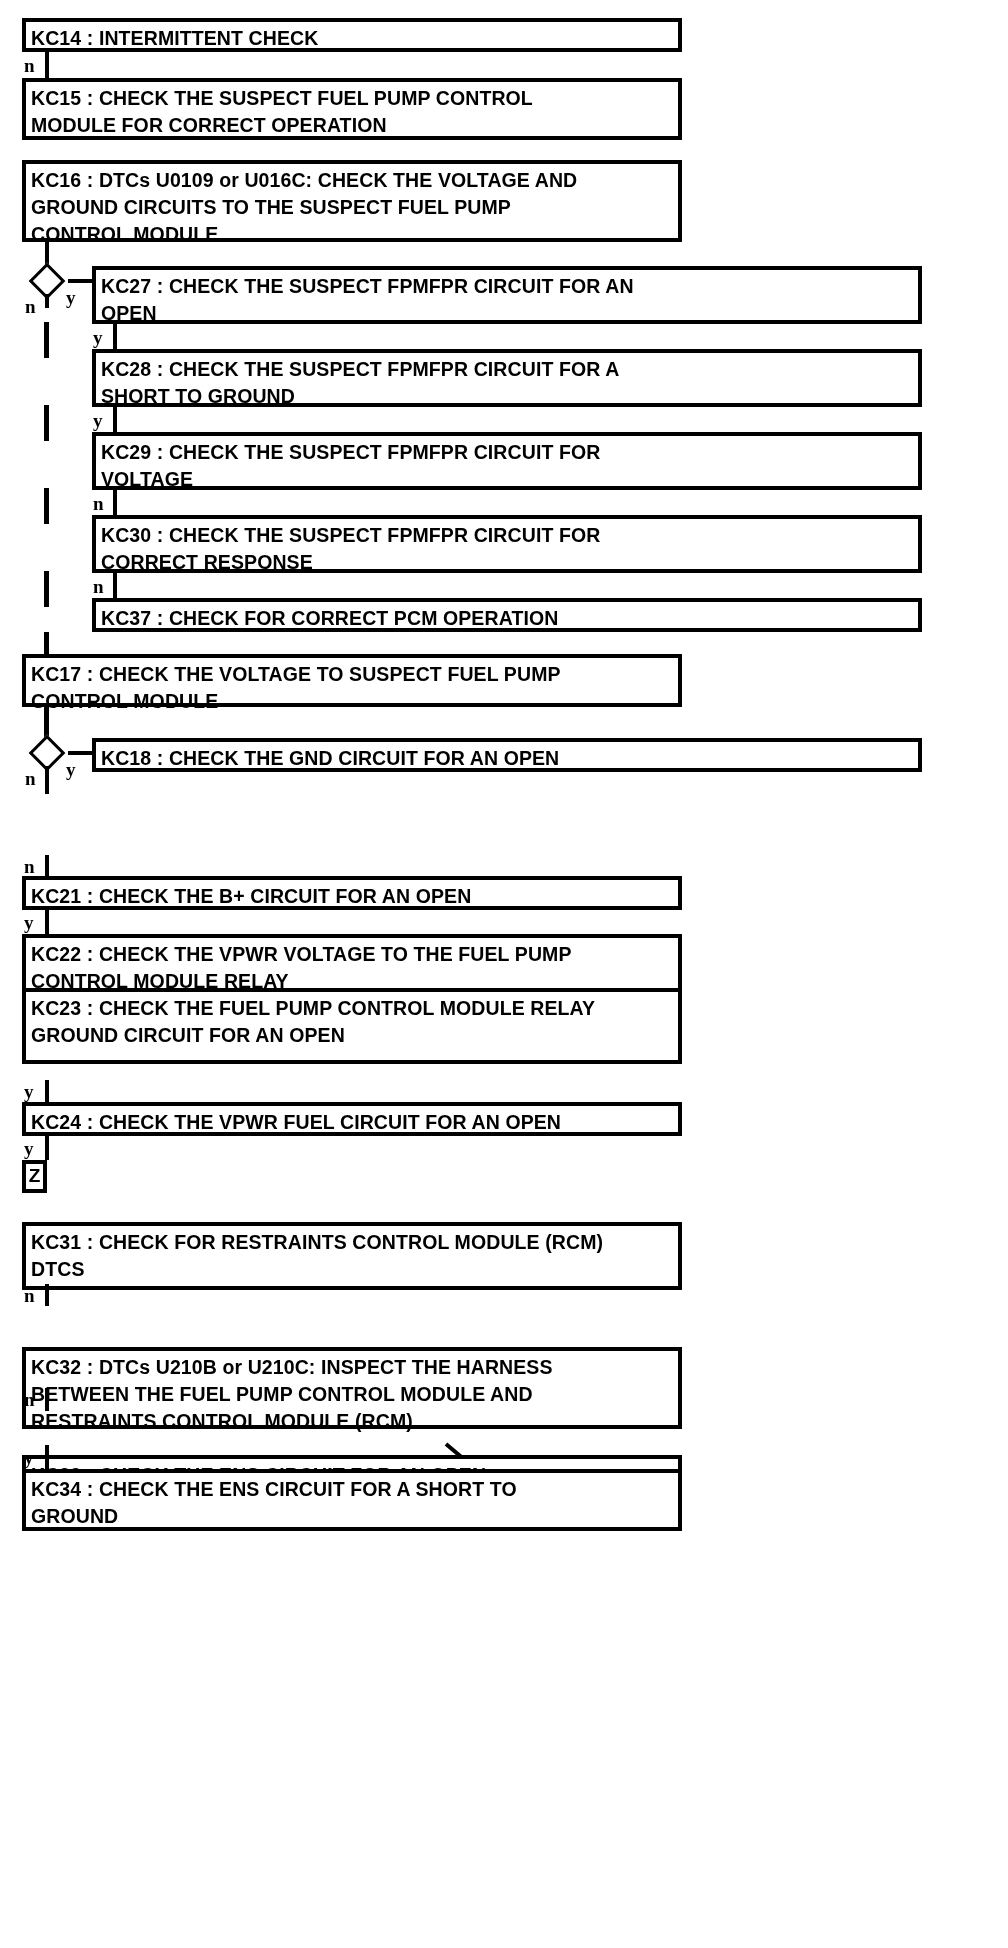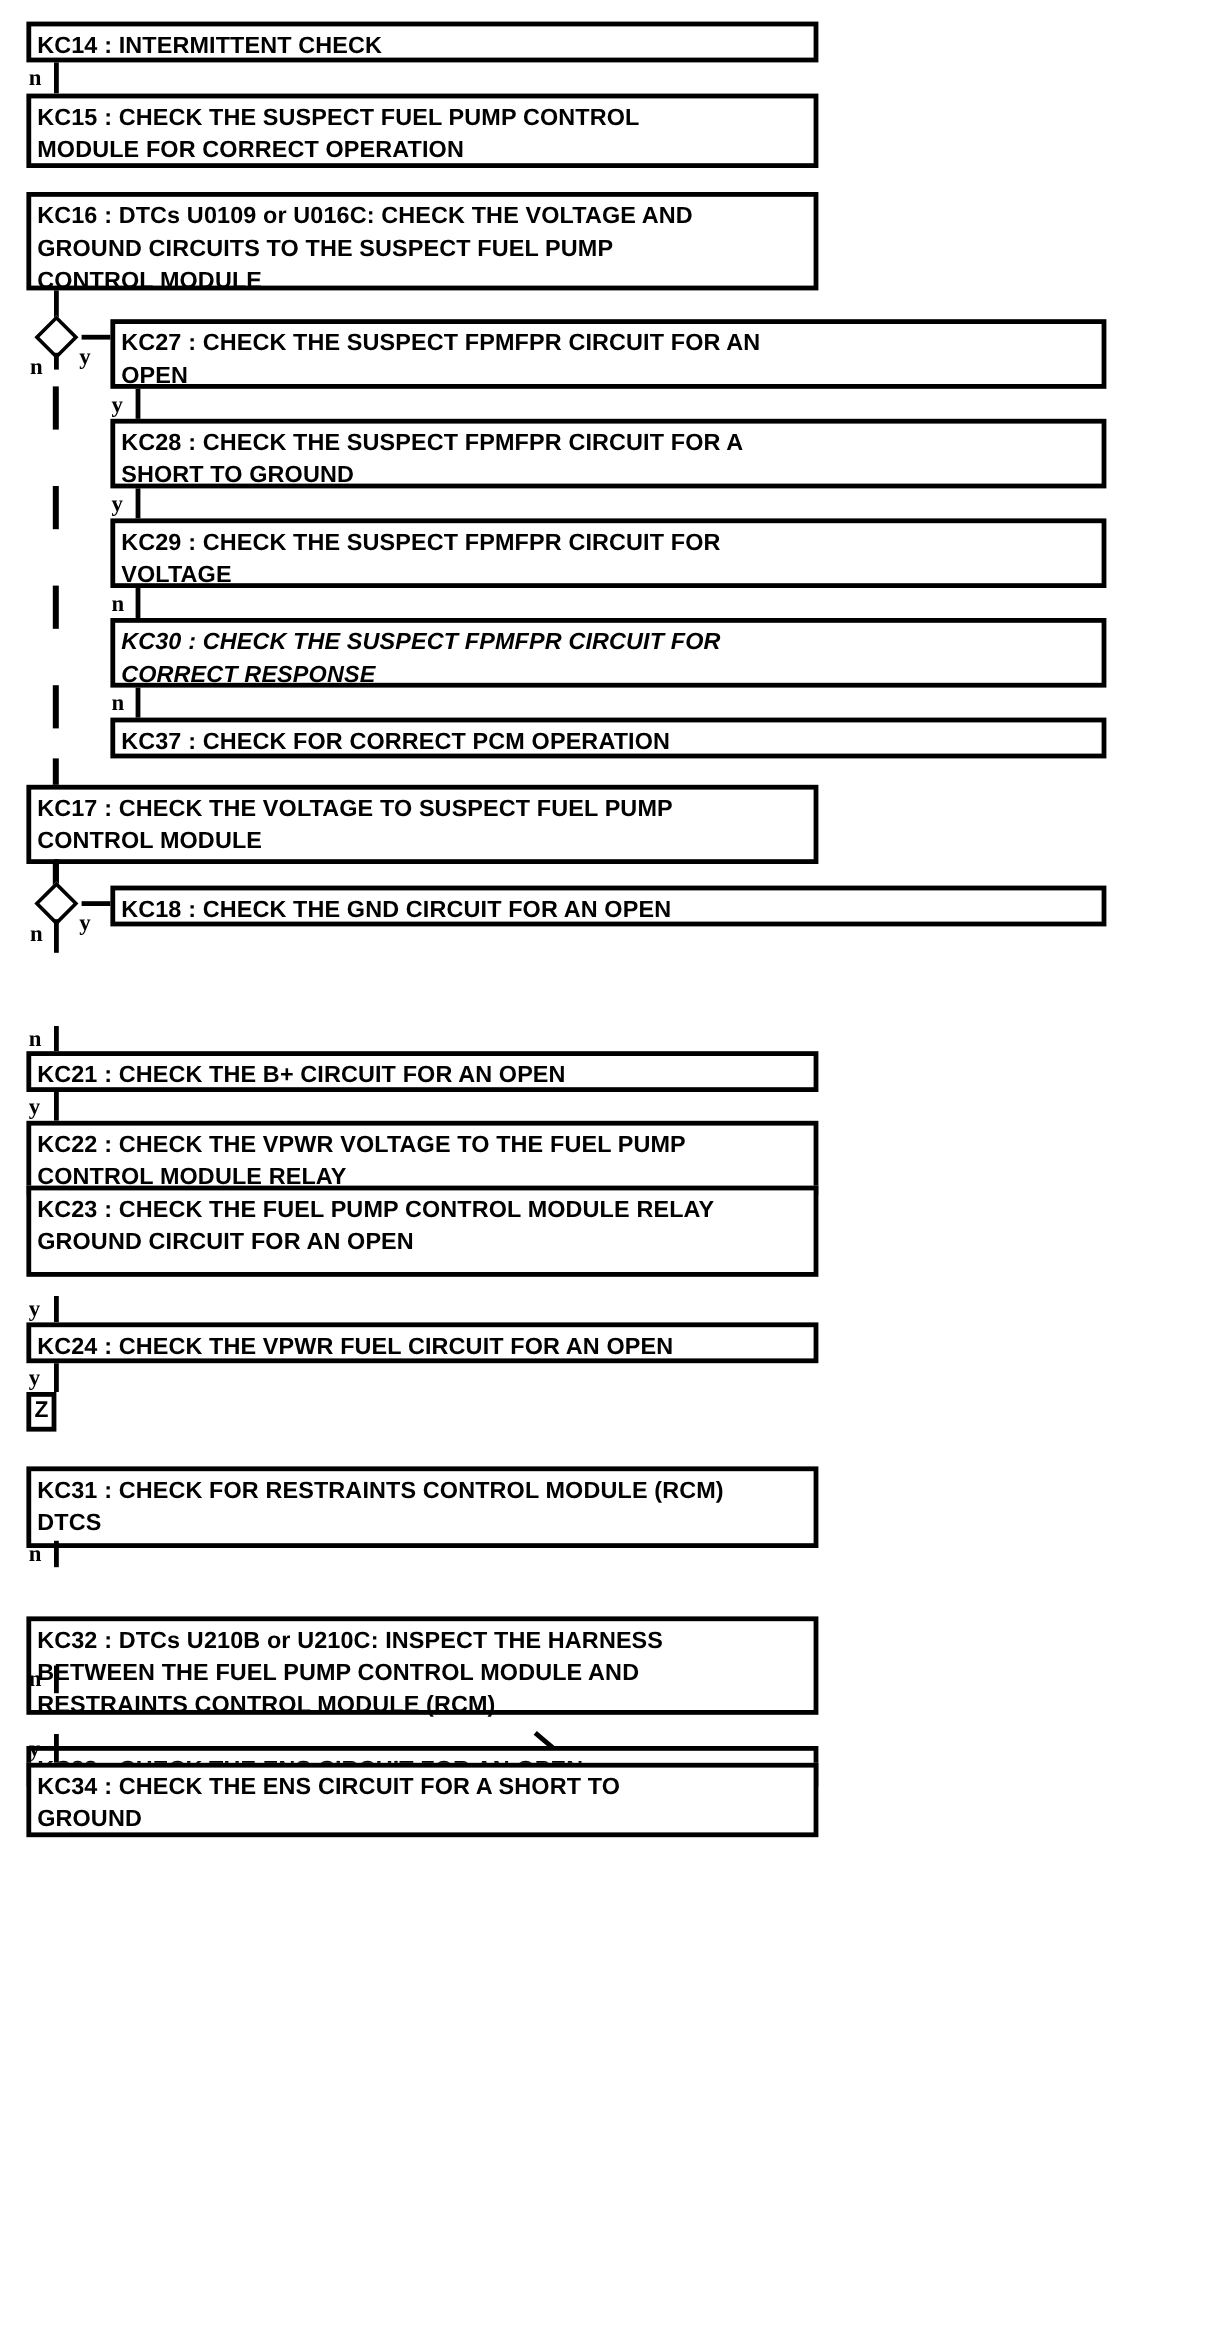--- a/index.html
+++ b/index.html
@@ -132,28 +132,28 @@
   <div class="node" style="left:92px; top:349px; width:830px; height:58px;">KC28 : CHECK THE SUSPECT FPMFPR CIRCUIT FOR A
 SHORT TO GROUND</div>
   <div class="vline" style="left:113px; top:407px; height:26px;"></div>
   <div class="blabel" style="left:93px; top:411px;">y</div>
 
   <div class="node" style="left:92px; top:432px; width:830px; height:58px;">KC29 : CHECK THE SUSPECT FPMFPR CIRCUIT FOR
 VOLTAGE</div>
   <div class="vline" style="left:113px; top:490px; height:26px;"></div>
   <div class="blabel" style="left:93px; top:494px;">n</div>
 
-  <div class="node" style="left:92px; top:515px; width:830px; height:58px;font-style:italic;">KC30 : CHECK THE SUSPECT FPMFPR CIRCUIT FOR
+  <div class="node" style="left:92px; top:515px; width:830px; height:58px;">KC30 : CHECK THE SUSPECT FPMFPR CIRCUIT FOR
 CORRECT RESPONSE</div>
   <div class="vline" style="left:113px; top:573px; height:26px;"></div>
   <div class="blabel" style="left:93px; top:577px;">n</div>
 
   <div class="node" style="left:92px; top:598px; width:830px; height:34px;">KC37 : CHECK FOR CORRECT PCM OPERATION</div>
 
-  <div class="node" style="left:22px; top:654px; width:660px; height:66px;">KC17 : CHECK THE VOLTAGE TO SUSPECT FUEL PUMP
+  <div class="node" style="left:22px; top:654px; width:660px; height:53px;">KC17 : CHECK THE VOLTAGE TO SUSPECT FUEL PUMP
 CONTROL MODULE</div>
 
   <div class="vline" style="left:45px; top:716px; height:26px;"></div>
 
   <div class="diamond" style="left:34px; top:740px;"></div>
   <div class="blabel" style="left:25px; top:769px;">n</div>
   <div class="blabel" style="left:66px; top:760px;">y</div>
   <div class="hline" style="left:68px; top:751px; width:26px;"></div>
 
   <div class="vline" style="left:45px; top:766px; height:28px;"></div>

